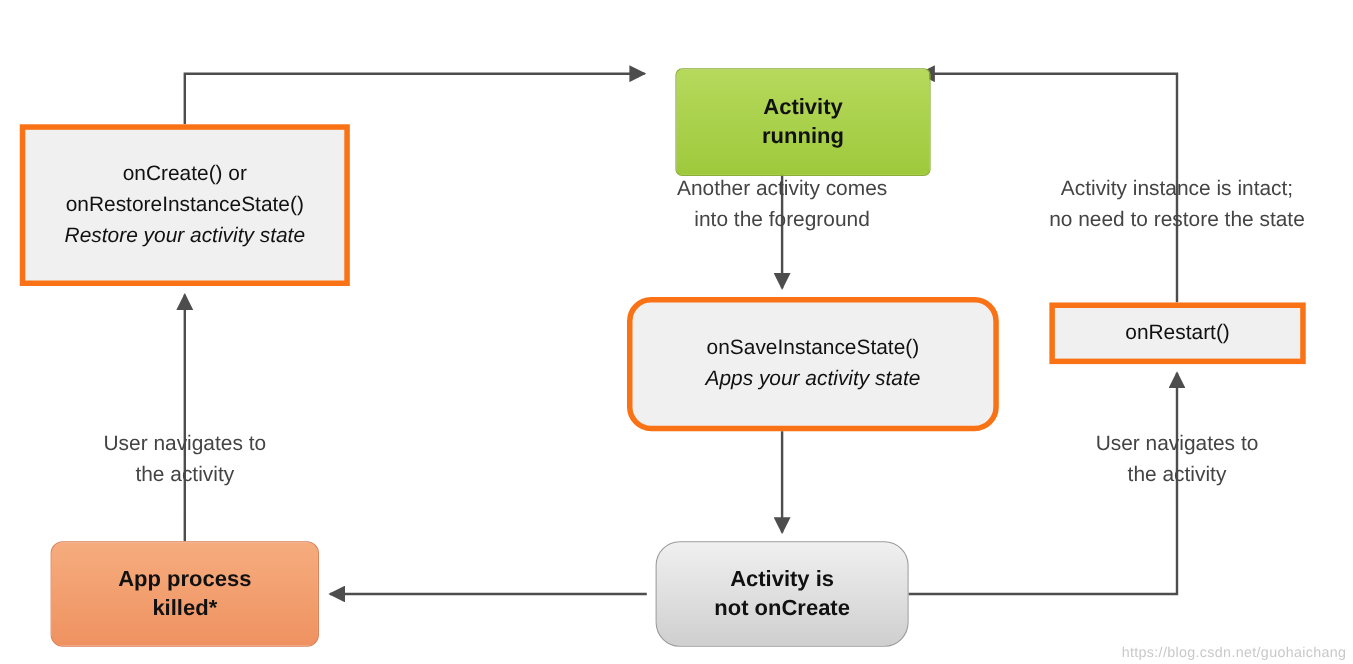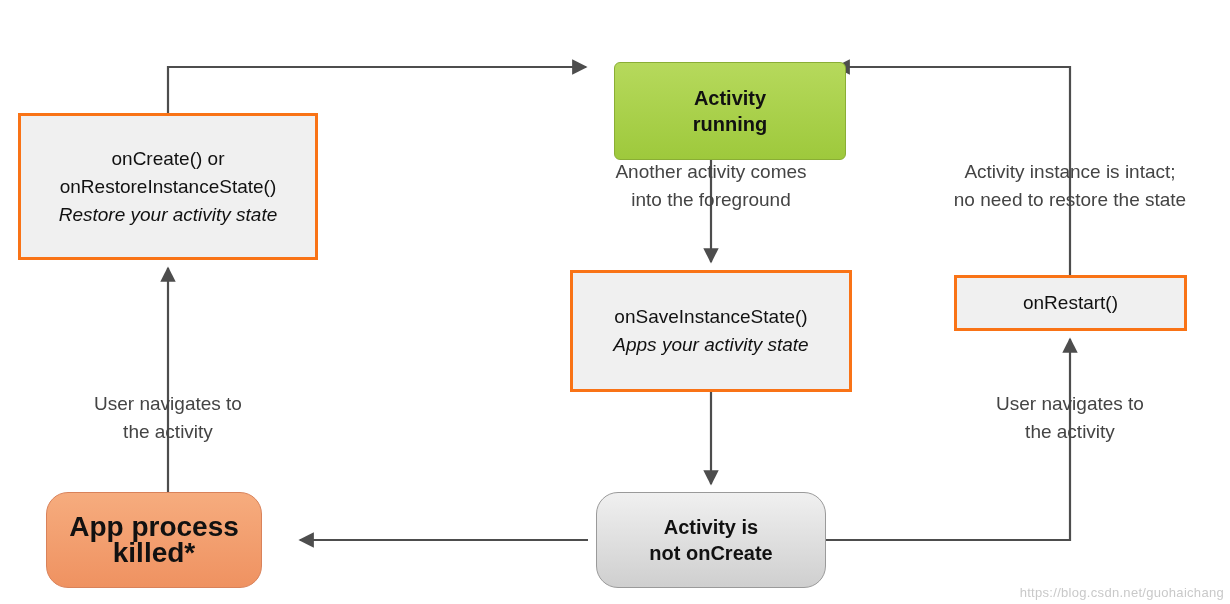--- a/index.html
+++ b/index.html
@@ -64,52 +64,53 @@
     border-radius: 22px;
     background: linear-gradient(180deg, #f0f0f0 0%, #cfcfcf 100%);
     border: 1px solid #9a9a9a;
     font-weight: bold;
     font-size: 20px;
     line-height: 26px;
   }
   .state-killed {
     left: 46px;
     top: 492px;
-    width: 216px;
+    width: 244px;
     height: 96px;
-    border-radius: 22px;
+    border-radius: 11px;
     background: linear-gradient(180deg, #f6ac7e 0%, #ef9261 100%);
     border: 1px solid #d9825a;
     font-weight: bold;
-    font-size: 28px;
+    font-size: 20px;
     line-height: 26px;
   }
   
   .cb {
     background: #f0f0f0;
-    border: 3px solid #f97316;
+    border: 5px solid #f97316;
     font-size: 19px;
     line-height: 28px;
   }
   .cb .italic {
     font-style: italic;
   }
   .cb-create {
     left: 18px;
     top: 113px;
     width: 300px;
     height: 147px;
     padding: 8px 10px;
   }
   .cb-save {
     left: 570px;
     top: 270px;
-    width: 282px;
+    width: 338px;
     height: 122px;
     padding: 8px 10px;
+    border-radius: 22px;
   }
   .cb-restart {
     left: 954px;
     top: 275px;
     width: 233px;
     height: 56px;
     font-size: 19px;
   }
   
   .lbl {

